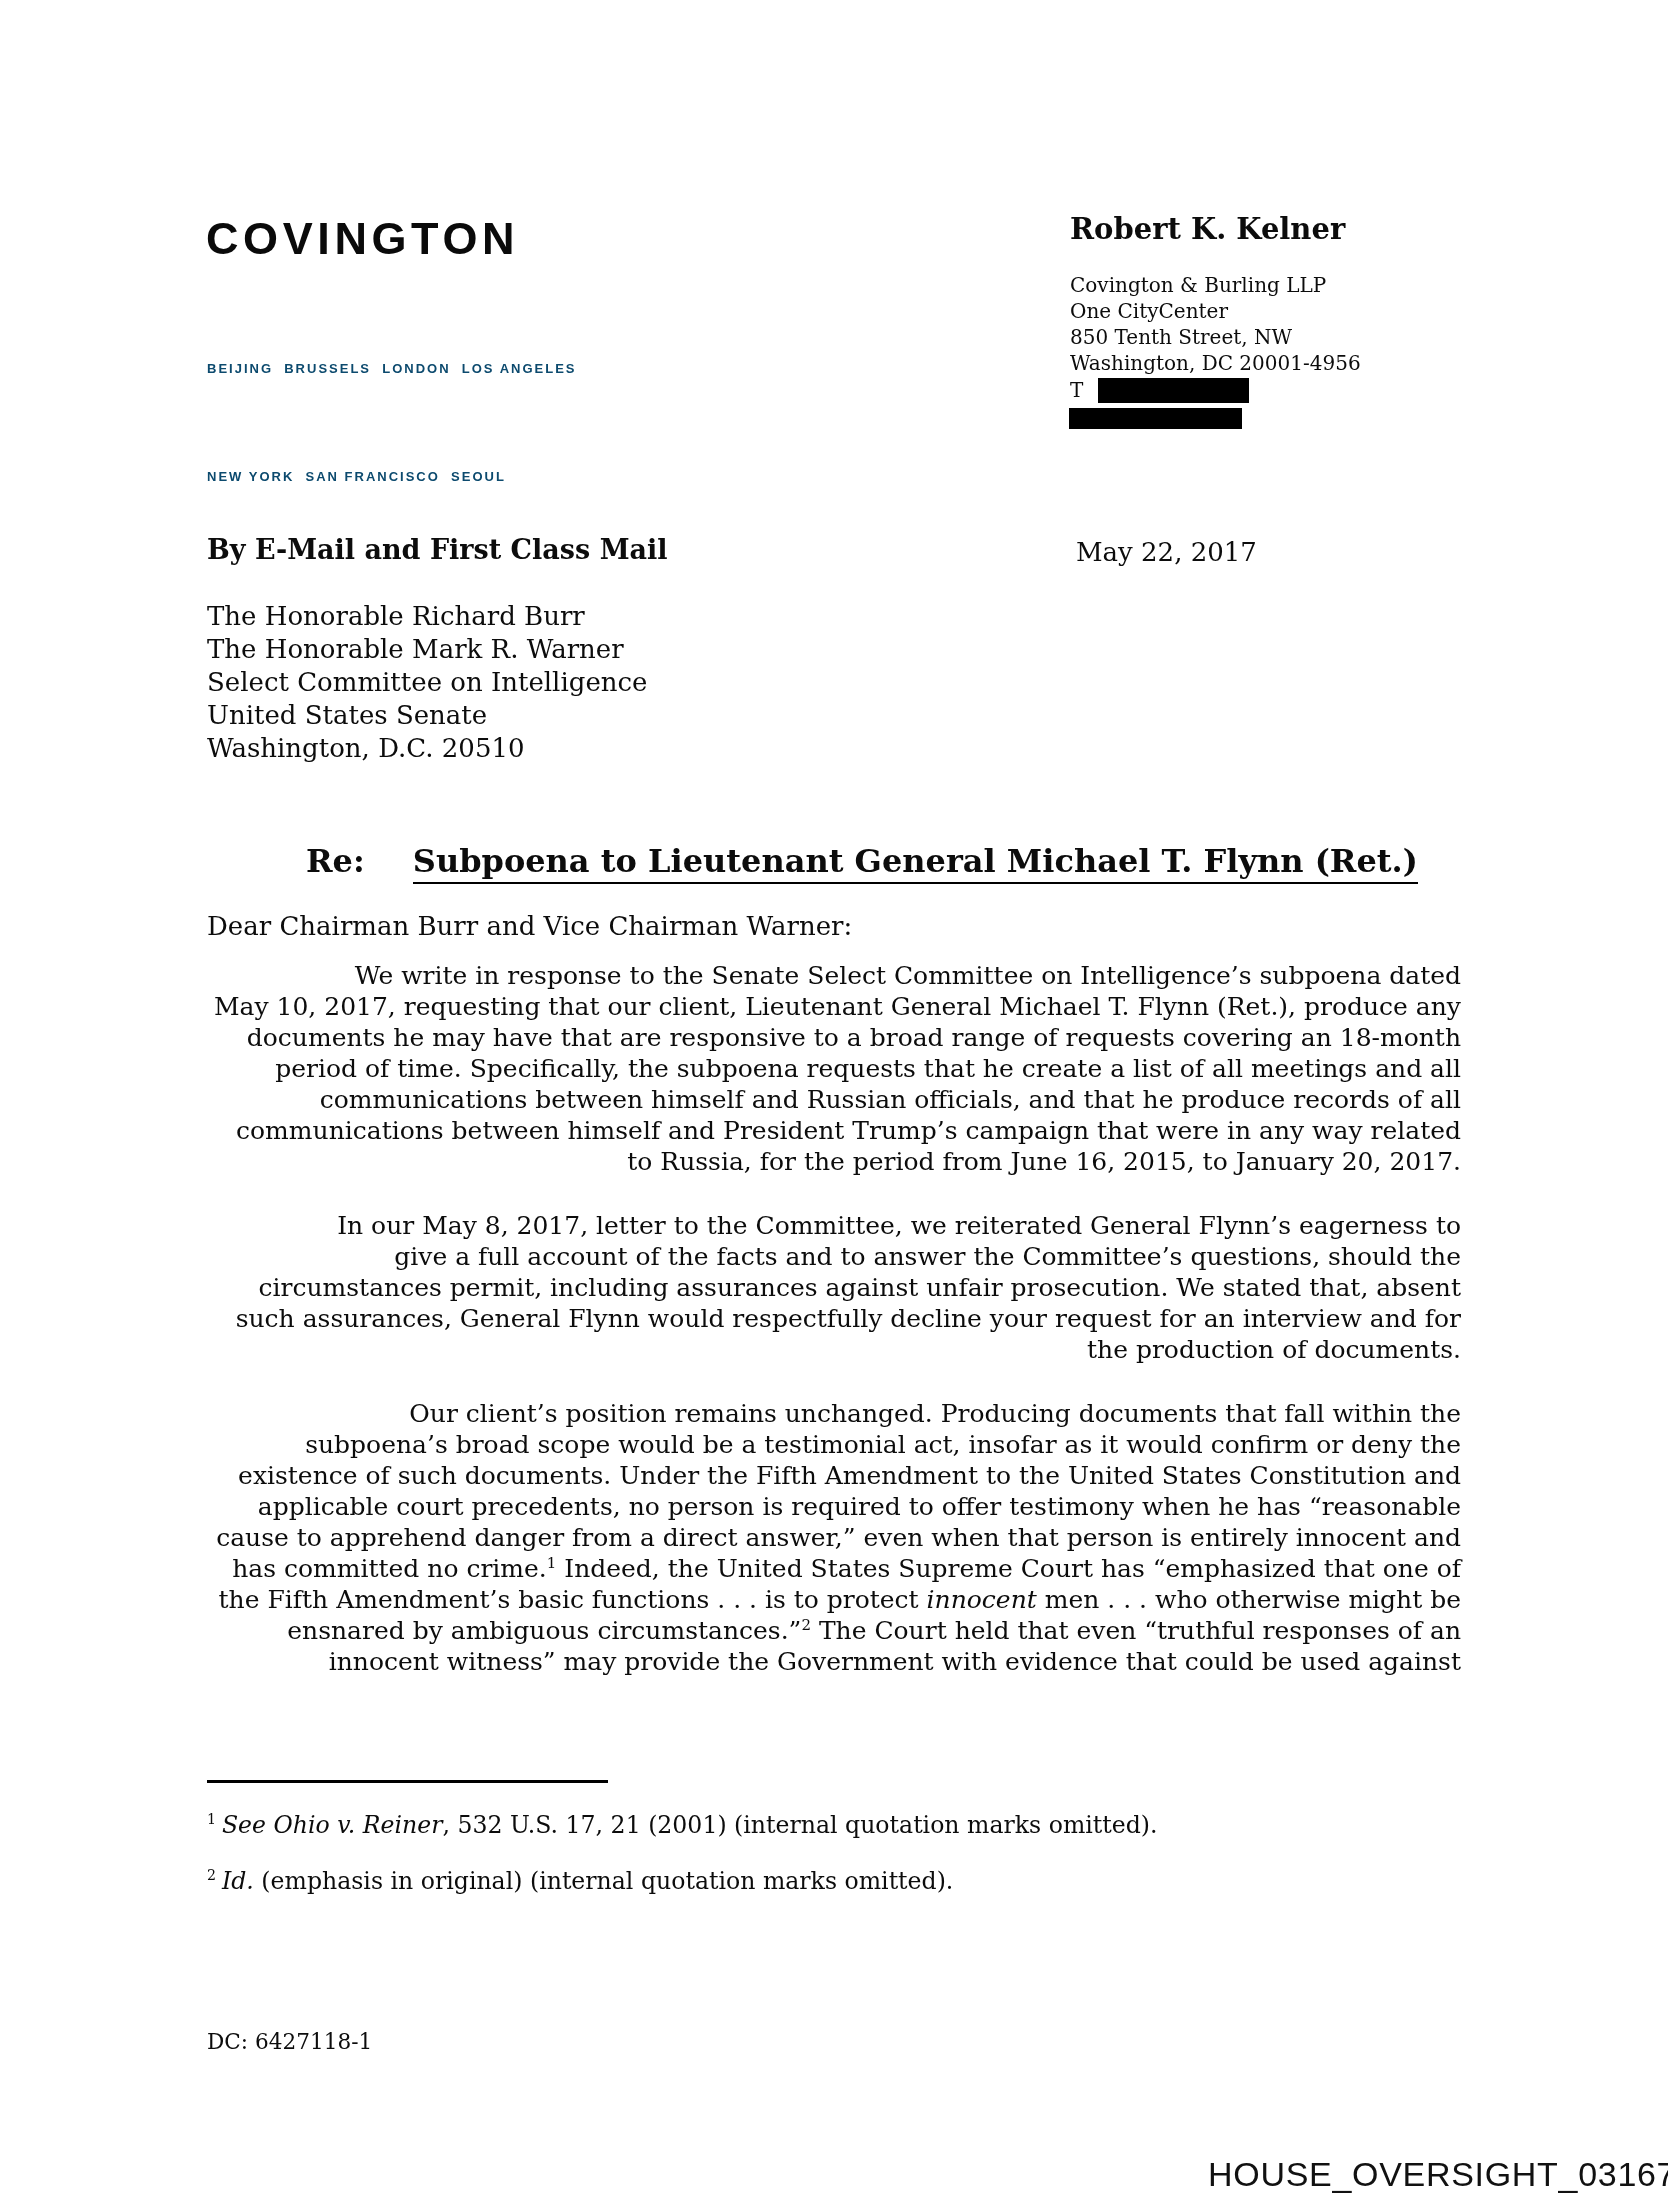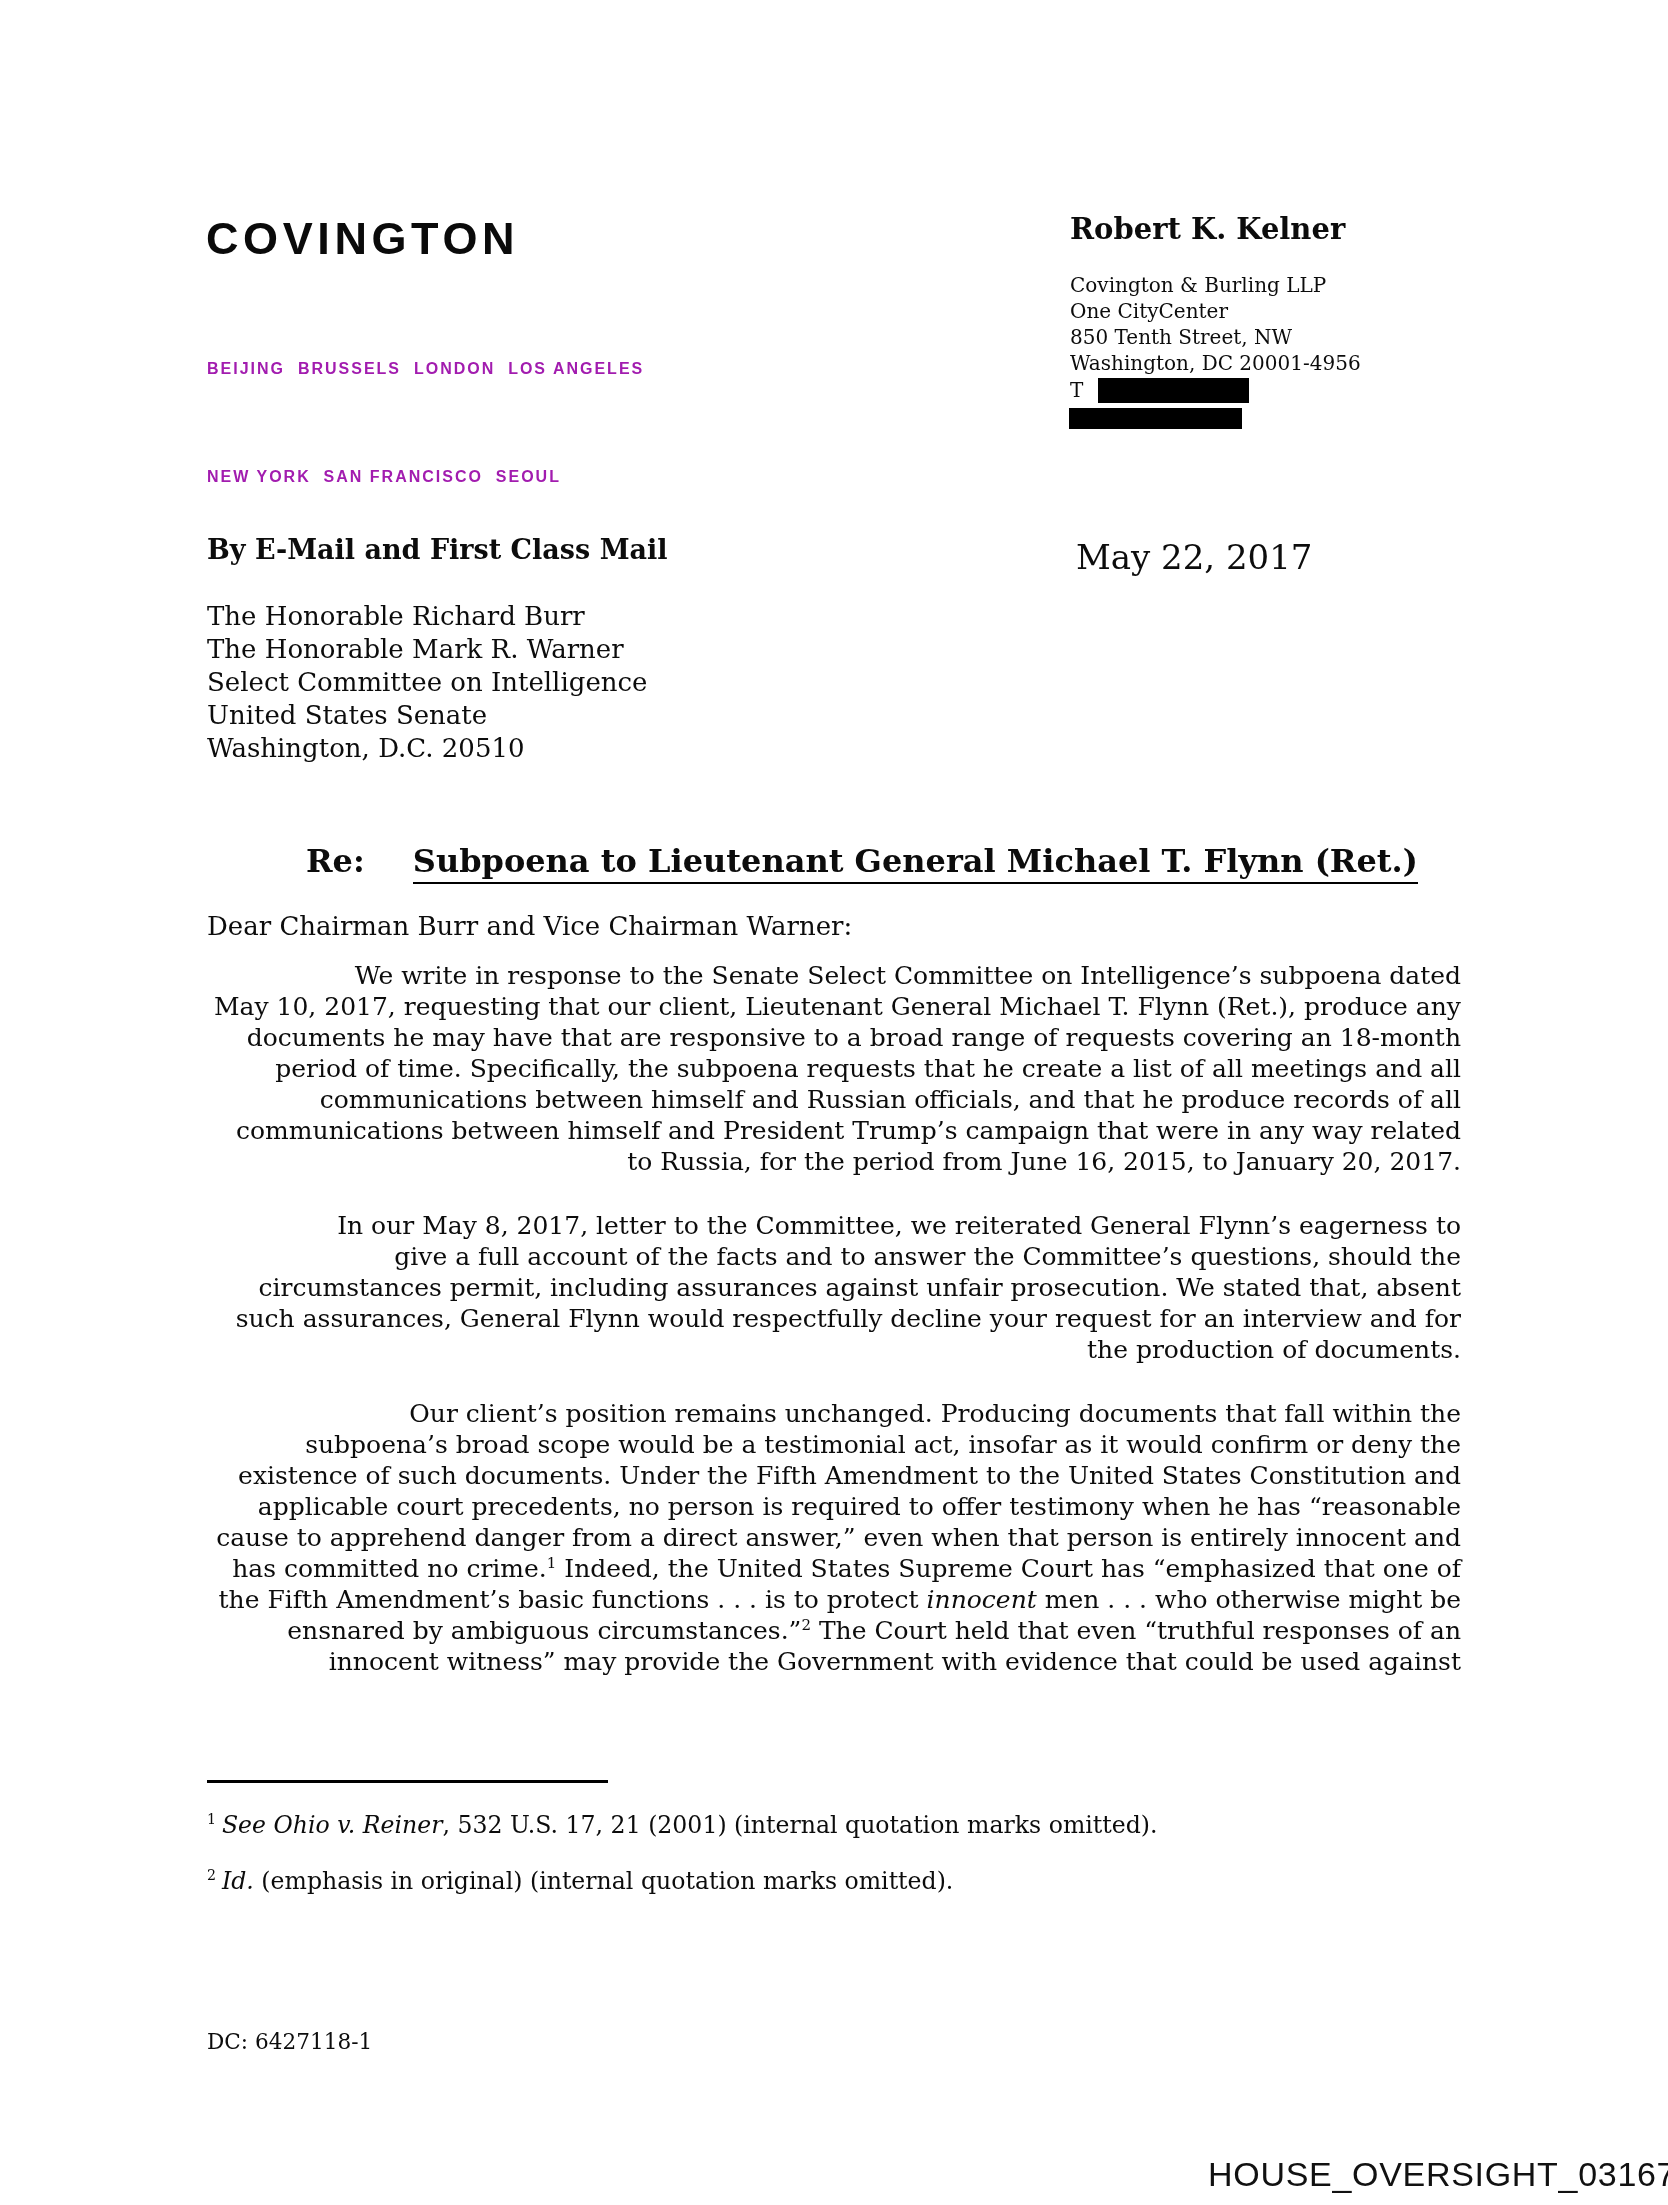--- a/index.html
+++ b/index.html
@@ -27,25 +27,25 @@
     font-size: 45px;
     letter-spacing: 4.6px;
     color: #0a0a0a;
   }
   .cities {
     position: absolute;
     left: 207px;
     top: 279px;
     font-family: "Liberation Sans", sans-serif;
     font-weight: 700;
-    font-size: 16px;
+    font-size: 13px;
     letter-spacing: 2px;
     line-height: 36px;
     white-space: pre;
-    color: #a21caf;
+    color: #0c4a6e;
   }
   
   .contact {
     position: absolute;
     left: 1070px;
     top: 216px;
     font-size: 20px;
     line-height: 26px;
   }
   .contact-name {
@@ -67,21 +67,21 @@
     position: absolute;
     left: 207px;
     top: 534px;
     font-size: 27px;
     font-weight: 700;
   }
   .date {
     position: absolute;
     left: 1076px;
     top: 537px;
-    font-size: 34px;
+    font-size: 26px;
   }
   
   .recipients {
     position: absolute;
     left: 207px;
     top: 600px;
     font-size: 26px;
     line-height: 33px;
   }
   

